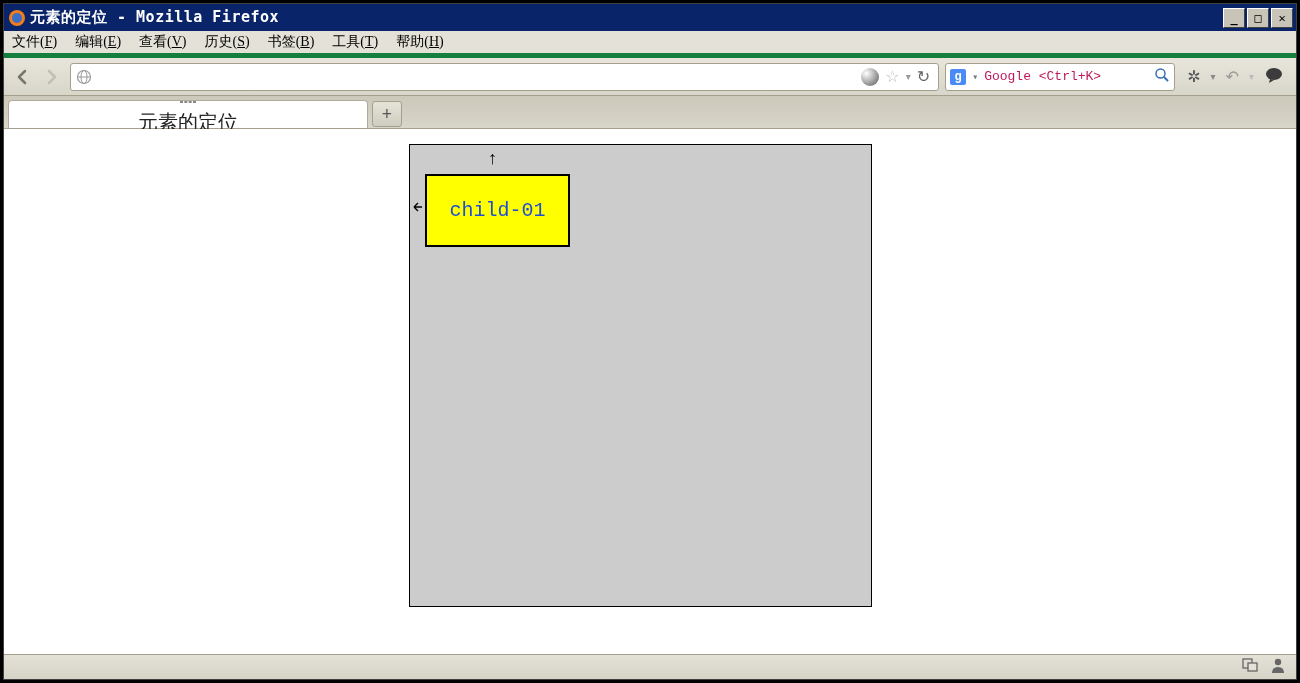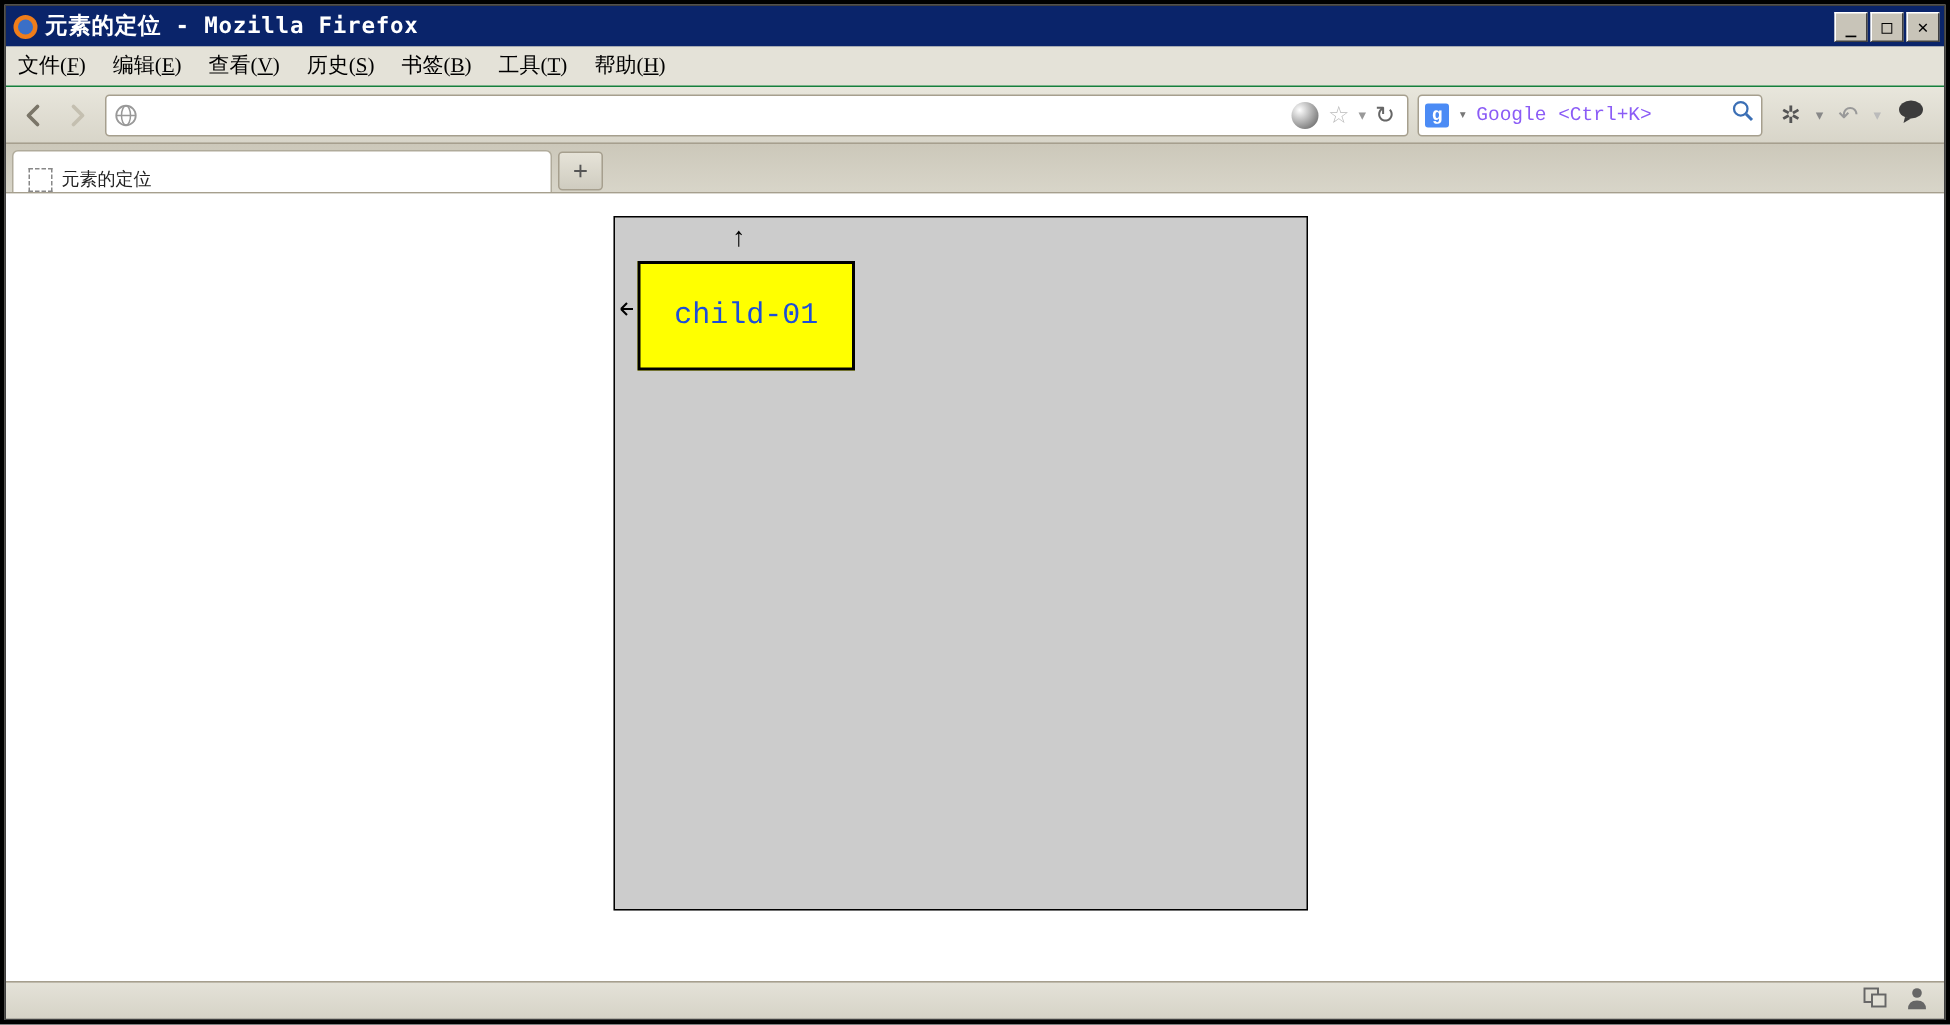--- a/index.html
+++ b/index.html
@@ -59,21 +59,21 @@
       display:flex;
       align-items:center;
       justify-content:center;
       color:#000;
       font-size:12px;
       font-family: monospace;
     }
     .menubar {
       height: 27px;
       background: #e4e2d8;
-      border-bottom: 1px solid #15803d;
+      border-bottom: 5px solid #15803d;
       display: flex;
       align-items: center;
       padding: 0 8px;
       gap: 18px;
       font-size: 14px;
       color: #000;
     }
     .menubar .menu-item u { text-decoration: underline; }
     .navbar {
       height: 38px;
@@ -112,35 +112,35 @@
     .url-right .circ { width:18px;height:18px;border-radius:50%;background:radial-gradient(circle at 30% 30%, #fff, #555);}
     .url-right .star { font-size:16px;color:#bbb;}
     .url-right .drop { font-size:10px;color:#999;}
     .url-right .reload{font-size:16px;color:#666;}
     .search-bar {
       width:230px;height:28px;background:#fff;border:1px solid #a69f8e;border-radius:3px;
       display:flex;align-items:center;padding:0 4px;gap:6px;color:#888;
       font-family:"Courier New", monospace;
     }
     .search-bar .g { width:16px;height:16px;background:#4b8bf5;color:#fff;font-weight:bold;font-size:12px;display:flex;align-items:center;justify-content:center;border-radius:2px;}
-    .search-bar .stxt{flex:1;font-size:13px;color:#8b5cf6;}
+    .search-bar .stxt{flex:1;font-size:13px;color:#be185d;}
     .search-bar .mag{font-size:14px;color:#3b6fb5;}
     .nav-extra{display:flex;align-items:center;gap:10px;color:#888;padding:0 6px;}
     .nav-extra span{font-size:16px;}
     .tabbar {
       height: 33px;
       background: linear-gradient(to bottom, #ccc8ba, #d8d5c9);
       border-bottom:1px solid #a69f8e;
       display:flex;align-items:flex-end;
       padding-left:4px;
     }
     .tab {
       width:360px;height:28px;background:#fff;border:1px solid #b0ab9b;border-bottom:none;
-      border-radius:4px 4px 0 0;display:flex;align-items:flex-end;gap:6px;padding:0 10px;
-      font-size:12px;color:#222;
+      border-radius:4px 4px 0 0;display:flex;align-items:center;gap:6px;padding:0 10px;
+      font-size:20px;color:#222;flex-direction:column;
     }
     .tab .dashed{width:16px;height:16px;border:1px dashed #888;}
     .newtab{
       width:30px;height:26px;margin-left:4px;margin-bottom:1px;
       background:linear-gradient(to bottom,#e6e3d8,#cfccc0);
       border:1px solid #a69f8e;border-radius:3px;
       display:flex;align-items:center;justify-content:center;color:#555;font-size:18px;font-weight:bold;
     }
     .content-area{
       flex:1;background:#fff;position:relative;

